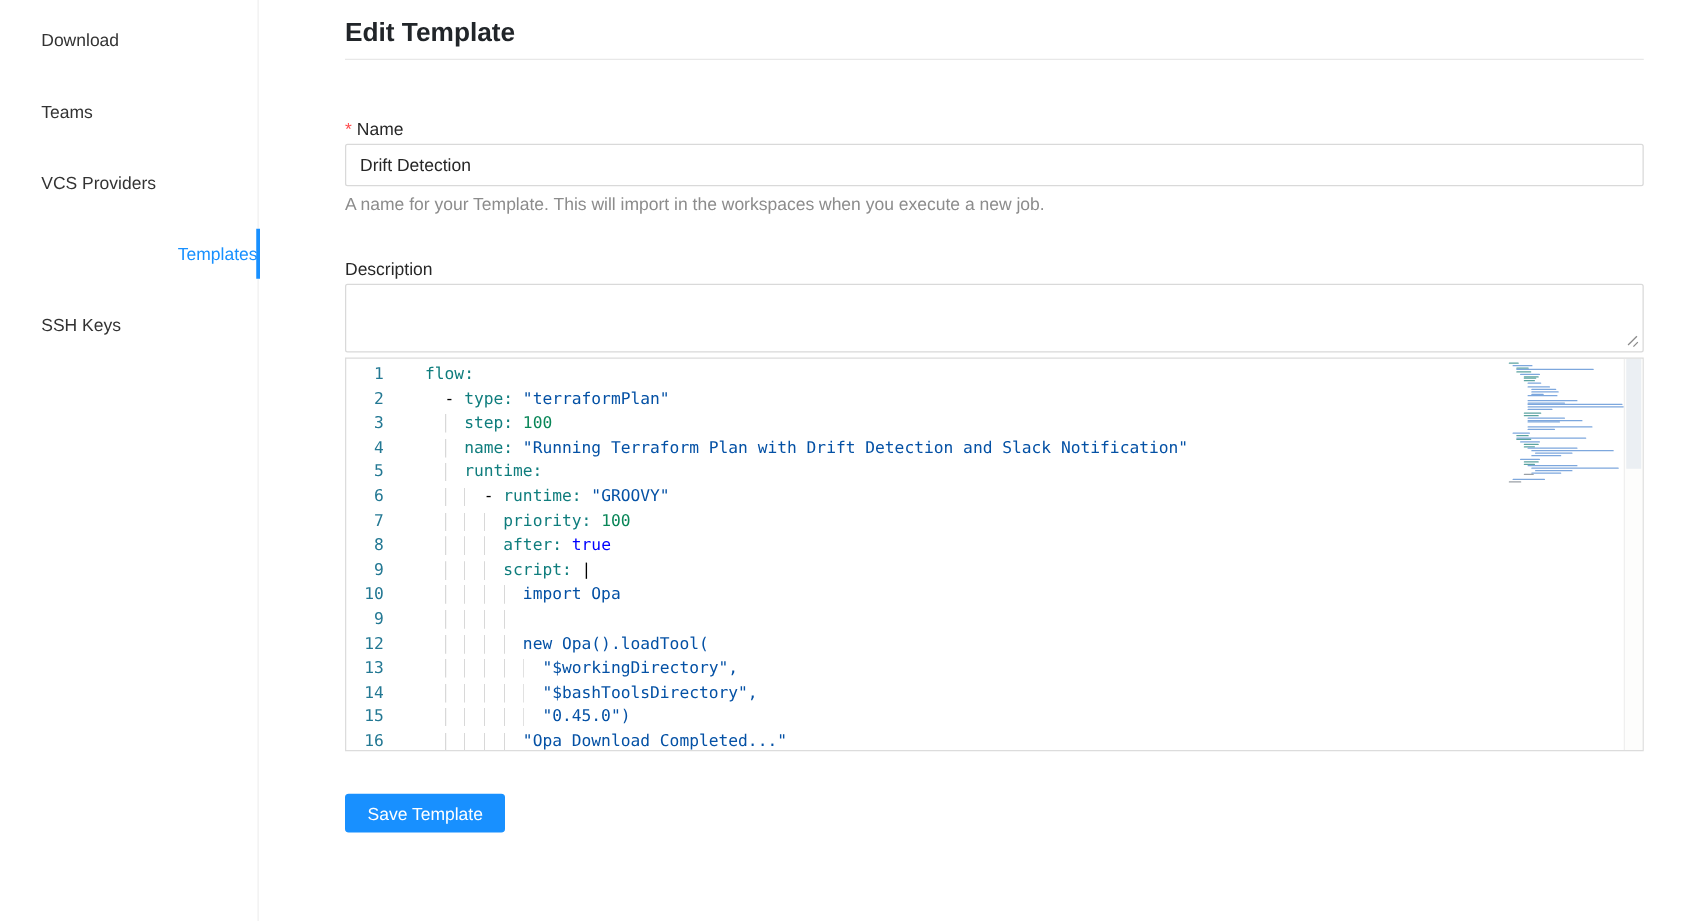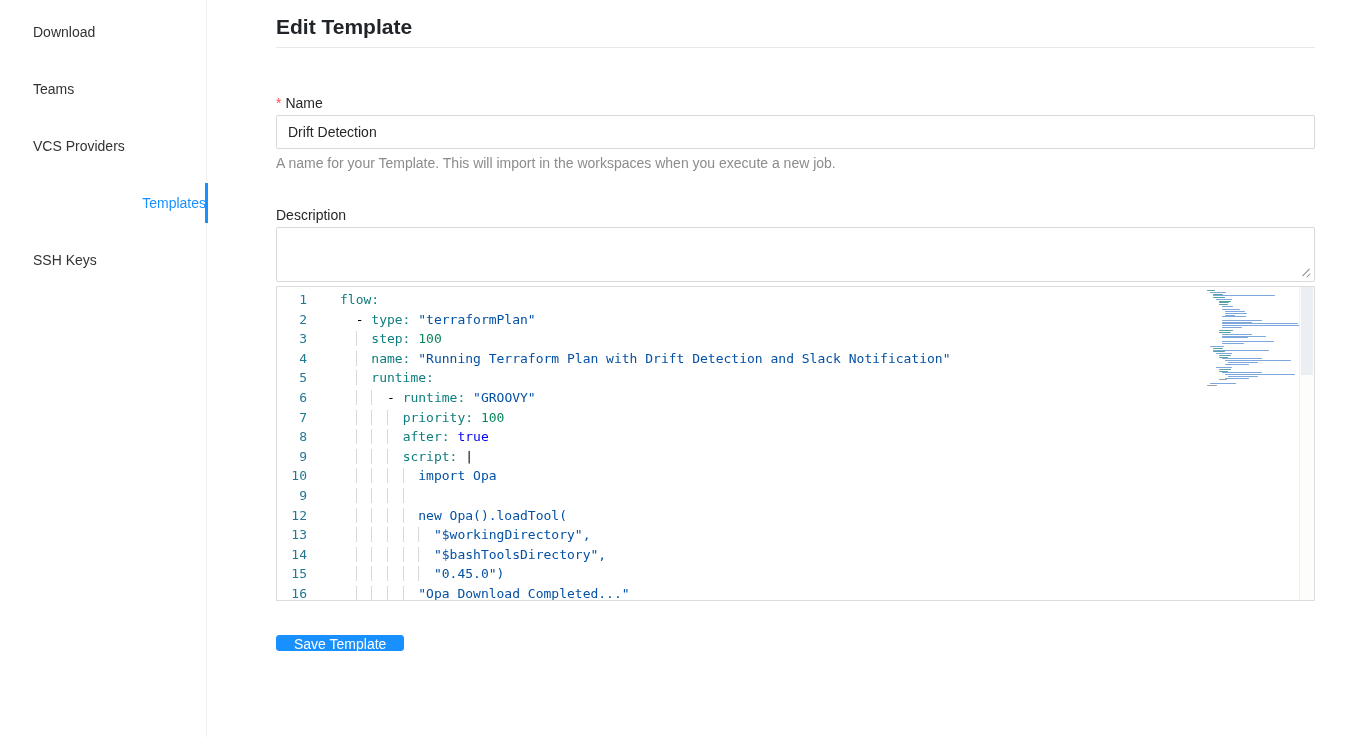--- a/index.html
+++ b/index.html
@@ -58,21 +58,21 @@
 
   .minimap { position:absolute; top:3px; right:15px; width:92px; }
   .mm-row { height:1px; margin-bottom:0.75px; border-radius:0.5px; }
   .mm-t { background:#5ba3a0; } .mm-b { background:#7da7dd; } .mm-d { background:#9aa0a6; }
   .ed-sbar { position:absolute; top:0; right:0; bottom:0; width:15px;
              border-left:1px solid #efefef; background:#fdfdfc; }
   .ed-slider { position:absolute; top:0; left:1px; right:1px; height:88px;
                background:rgba(110,140,185,0.12); }
 
   
-  .btn-primary { margin-top:34px; height:16px; padding:0 17px; background:var(--accent);
+  .btn-primary { margin-top:34px; height:31px; padding:0 17px; background:var(--accent);
                  color:#ffffff; font-size:14px; border:1px solid var(--accent);
                  border-radius:3px; cursor:pointer; font-family:"Liberation Sans", sans-serif; }
 </style>
 </head>
 <body>
 
 <nav class="sidebar" id="sidebar">
     <div class="side-item">
       <span>Download</span>
     </div>

